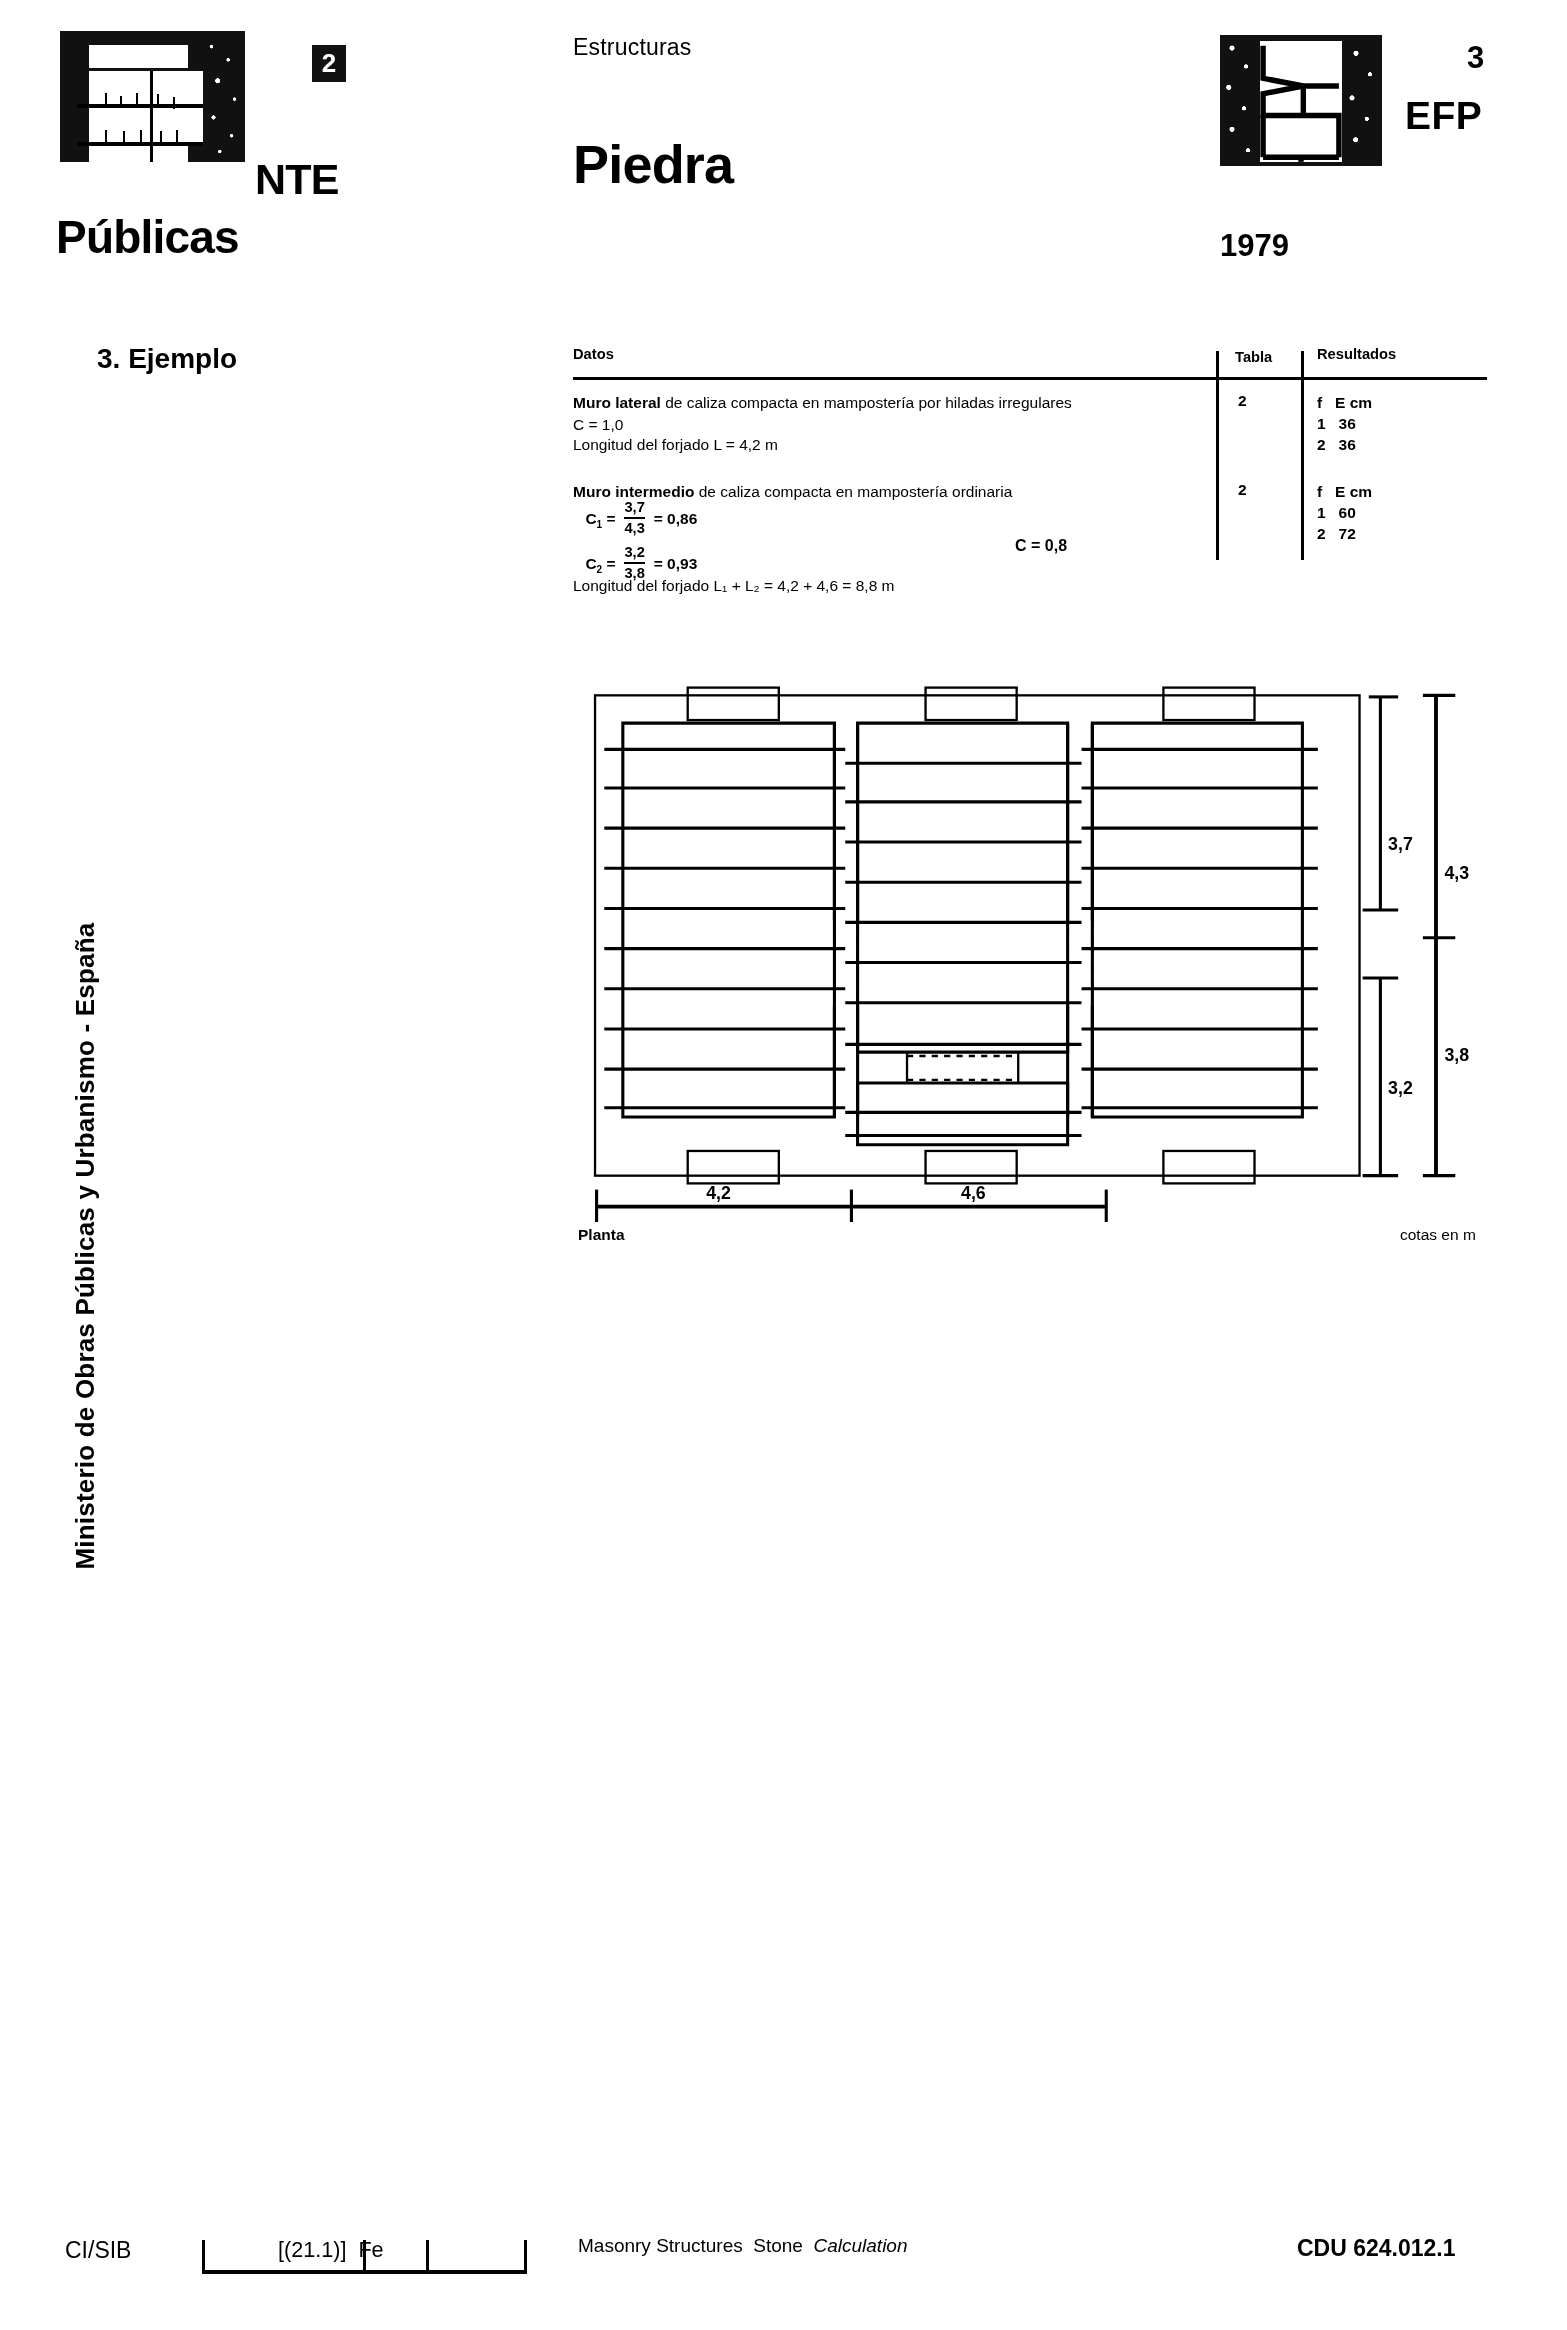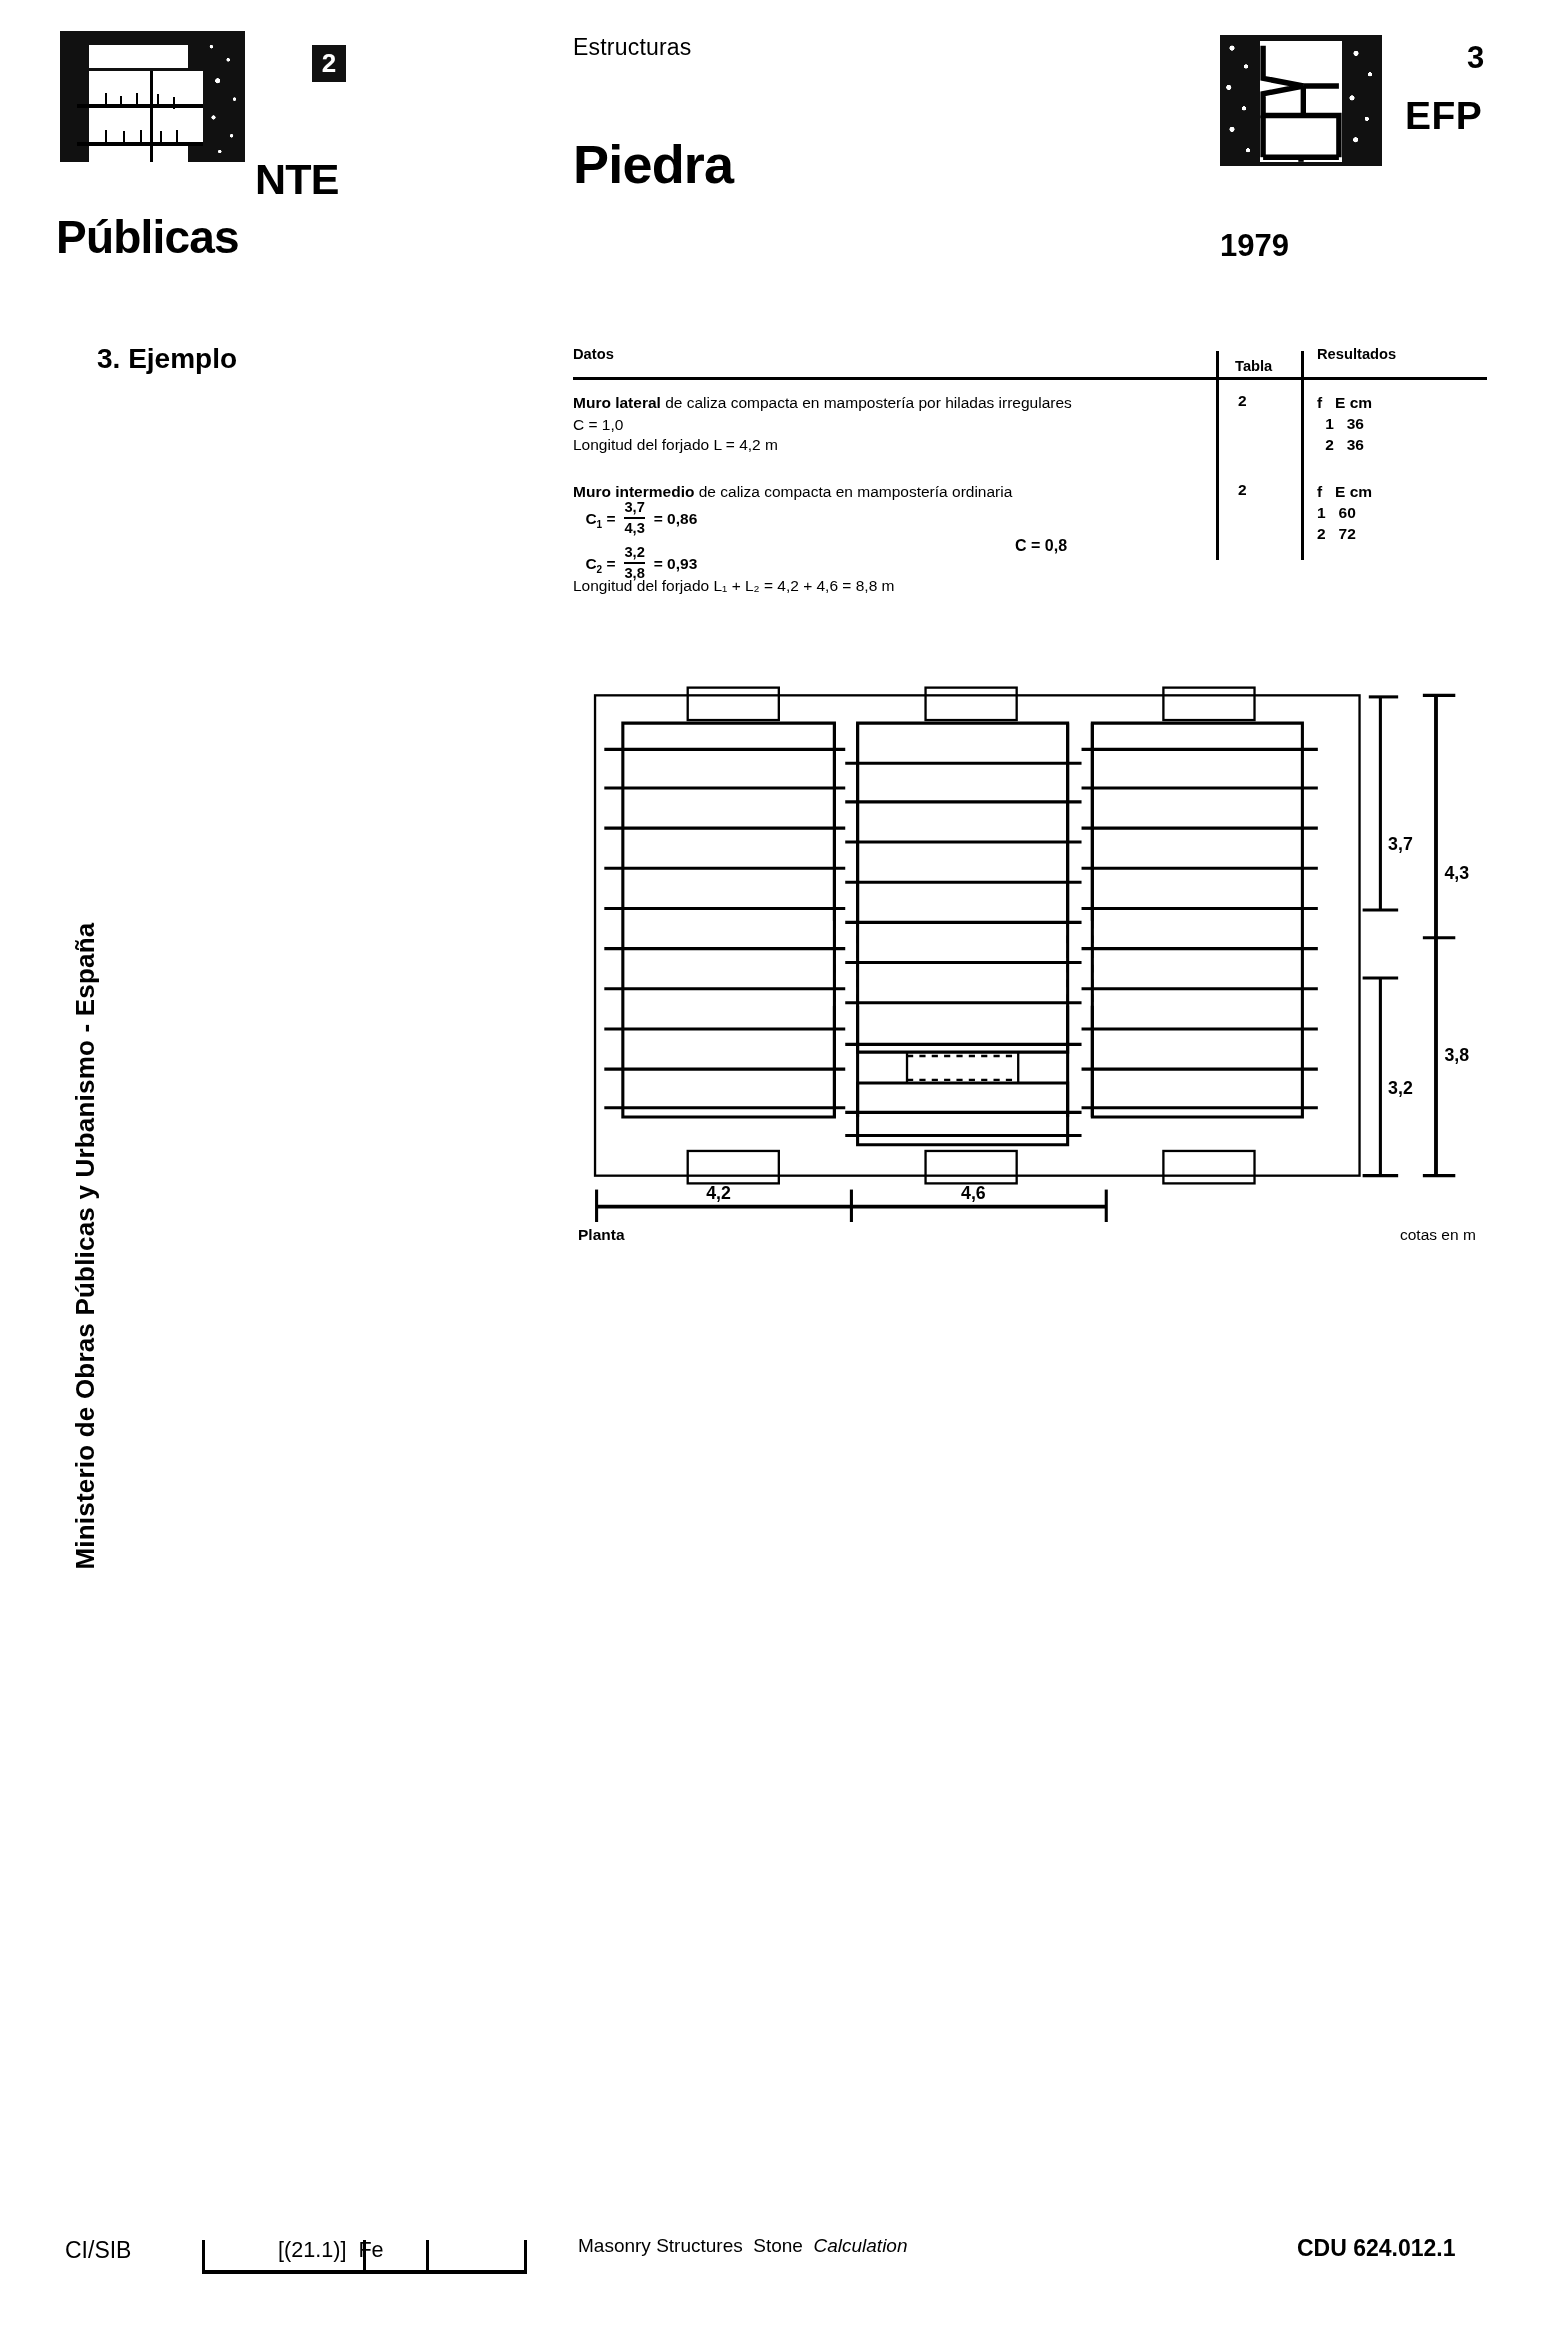--- a/index.html
+++ b/index.html
@@ -170,21 +170,21 @@
     left: 573px; top: 346px;
     width: 914px;
   }
   .dt-head {
     position: relative;
     height: 28px;
     font-size: 14.7px;
     font-weight: bold;
   }
   .dt-head .c-datos  { position: absolute; left: 0;    top: 0; }
-  .dt-head .c-tabla  { position: absolute; left: 662px; top: 12px; }
+  .dt-head .c-tabla  { position: absolute; left: 662px; top: 3px; }
   .dt-head .c-result { position: absolute; left: 744px; top: 0; }
 
   .dt-rule {
     position: absolute;
     left: 0; top: 31px;
     width: 914px; height: 3.1px;
     background: #000;
   }
   .dt-vline {
     position: absolute;
@@ -355,21 +355,21 @@
     <span class="c-tabla">Tabla</span>
     <span class="c-result">Resultados</span>
   </div>
 
   <div class="dt-rule"></div>
   <div class="dt-vline v1"></div>
   <div class="dt-vline v2"></div>
 
   <div class="dt-body">
 
-    <div class="dt-row" style="height:93px;text-align:center;">
+    <div class="dt-row" style="height:93px;">
       <div class="desc" style="top:7.7px;">
         <span class="strong">Muro lateral</span><span> de caliza compacta en mampostería por hiladas irregulares</span>
       </div>
       <div class="desc" style="top:29px;">C = 1,0</div>
       <div class="desc" style="top:49px;">Longitud del forjado L = 4,2 m</div>
 
       <div class="tabla" style="top:7.7px;">2</div>
 
       <div class="res" style="top:7.7px;">
         <span class="rl">f   E cm</span>

